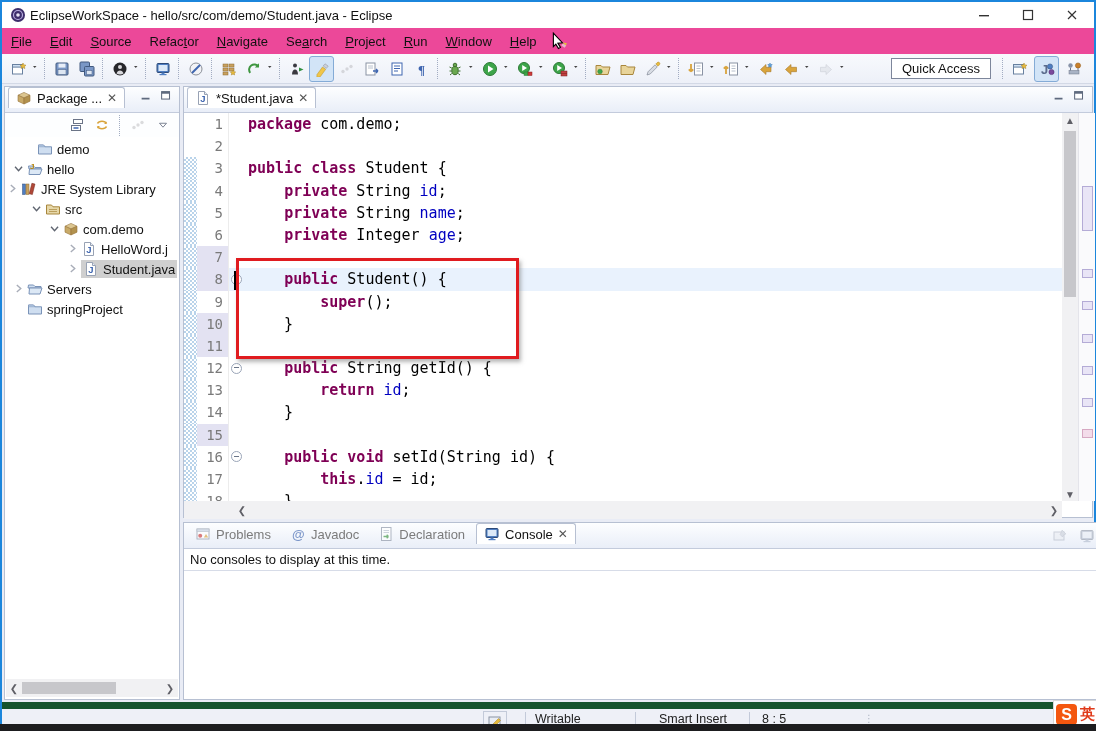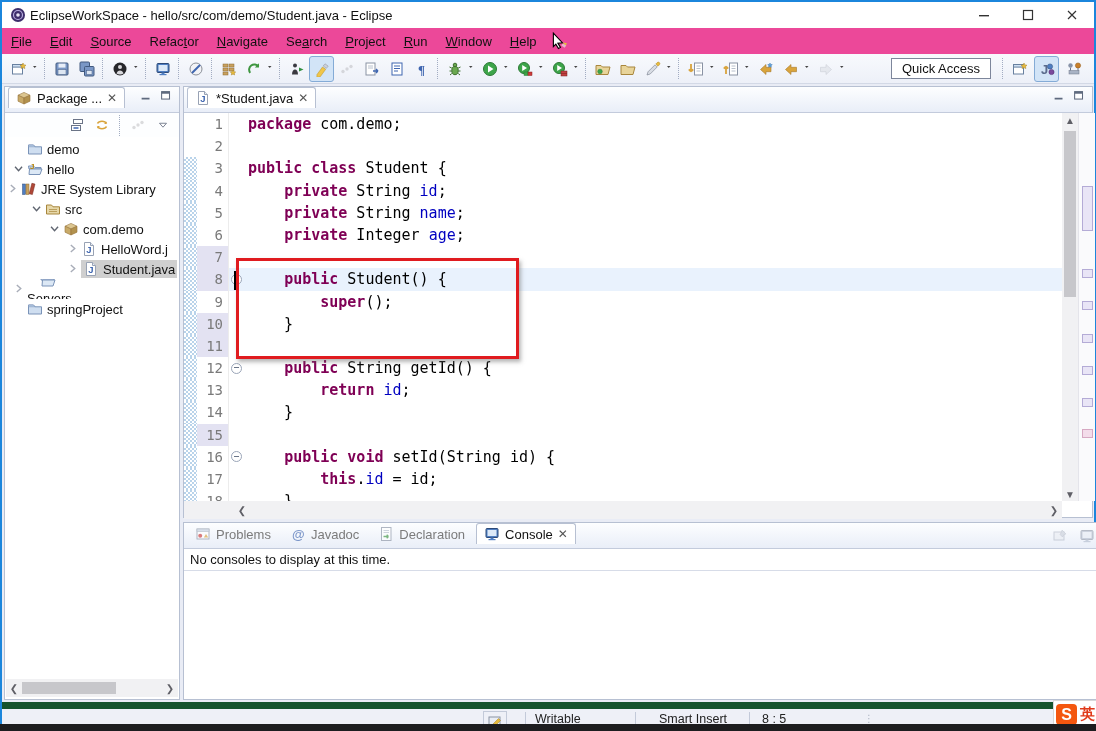--- a/index.html
+++ b/index.html
@@ -539,21 +539,21 @@
             </g>
           </svg>
         </span>
         <span class="tbtn" style="min-width: 20px; height: 20px;">
           <svg width="14" height="14" viewBox="0 0 16 16" xmlns="http://www.w3.org/2000/svg">
             <path d="M4 6l4 4.5L12 6z" fill="#fff" stroke="#6b7487"></path>
           </svg>
         </span>
       </div>
     <div id="pkg-tree" style="padding-top:2px;">
-        <div class="tree-row" style="padding-left: 6px;">
+        <div class="tree-row" style="padding-left: 16px;">
           <span class="chev"></span>
           <span style="display: flex; align-items: center; gap: 2px;">
             <span class="ticon">
               <svg width="16" height="16" viewBox="0 0 16 16" xmlns="http://www.w3.org/2000/svg">
                 <path d="M1.5 4h5l1.5 1.8h6.5v7.2h-13z" fill="#cfdef0" stroke="#7a93b8"></path>
                 <path d="M1.5 4h5l1.5 1.8H1.5z" fill="#b4c9e2" stroke="#7a93b8" stroke-width=".5"></path>
               </svg>
             </span>
             <span>demo</span>
           </span>
@@ -661,21 +661,21 @@
             </span>
             <span>Student.java</span>
           </span>
         </div>
         <div class="tree-row" style="padding-left: 6px;">
           <span class="chev">
             <svg width="14" height="14" viewBox="0 0 16 16" xmlns="http://www.w3.org/2000/svg">
               <path d="M5.5 3.5l4.5 4-4.5 4" fill="none" stroke="#a8adb8" stroke-width="1.6"></path>
             </svg>
           </span>
-          <span style="display: flex; align-items: center; gap: 2px; flex-direction: column;">
+          <span style="display: flex; align-items: center; gap: 2px;">
             <span class="ticon">
               <svg width="16" height="16" viewBox="0 0 16 16" xmlns="http://www.w3.org/2000/svg">
                 <path d="M1.5 4h5l1.5 1.5h6v1.5h-13z" fill="#cfdef0" stroke="#7a93b8"></path>
                 <path d="M2.5 7h12.5l-2 6h-11z" fill="#dce8f5" stroke="#7a93b8"></path>
               </svg>
             </span>
             <span>Servers</span>
           </span>
         </div>
         <div class="tree-row" style="padding-left: 6px;">

